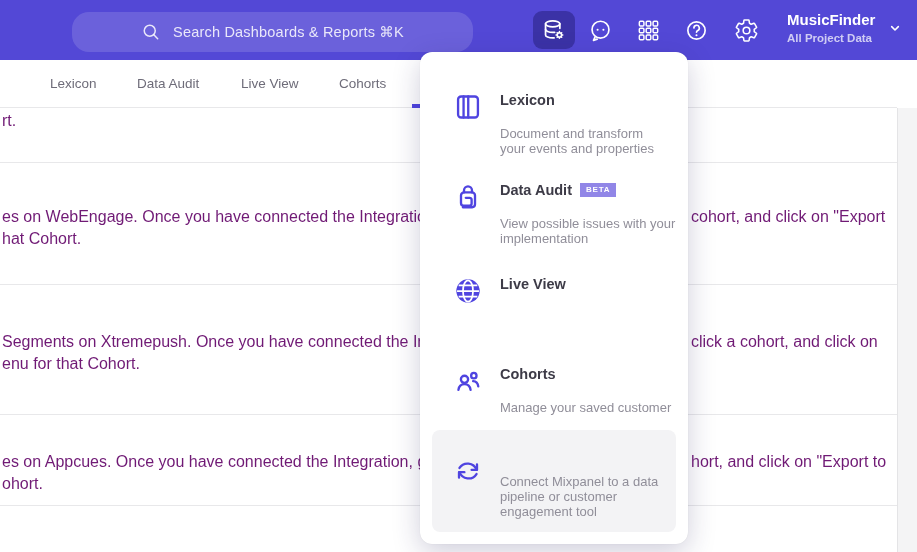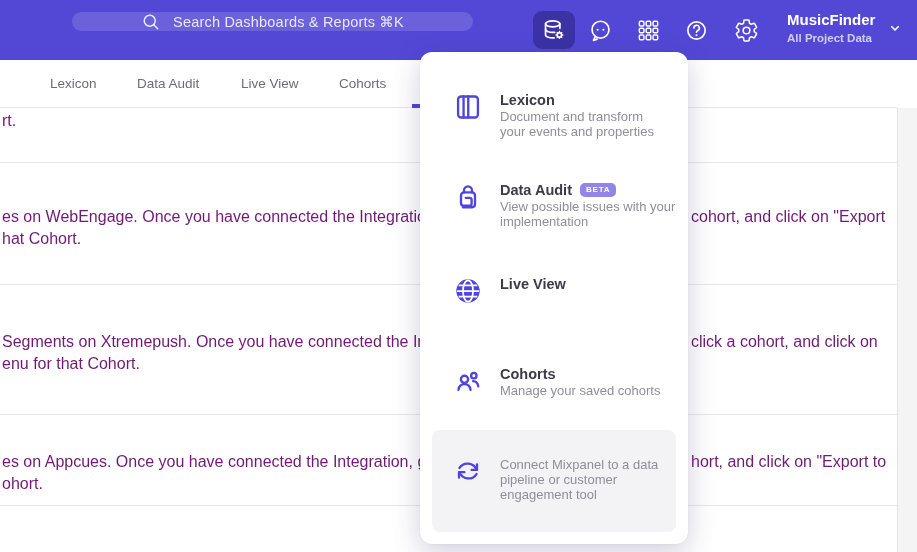--- a/index.html
+++ b/index.html
@@ -7,21 +7,21 @@
   .stage {
     position:relative; width:917px; height:552px; overflow:hidden;
     font-family:"Liberation Sans", sans-serif; background:#fff;
   }
   
   .header {
     position:absolute; left:0; top:0; width:917px; height:60px;
     background:#5348D6; z-index:5;
   }
   .search-pill {
-    position:absolute; left:72px; top:12px; width:401px; height:19px;
+    position:absolute; left:72px; top:12px; width:401px; height:40px;
     background:rgba(255,255,255,0.14); border:none; border-radius:17px;
     display:flex; align-items:center; justify-content:center; gap:12px;
     cursor:pointer; color:rgba(255,255,255,0.85);
   }
   .search-pill span { font-size:14.5px; letter-spacing:0.2px; }
   .hbtn {
     position:absolute; top:10px; width:40px; height:40px; border:none; background:none;
     display:flex; align-items:center; justify-content:center; cursor:pointer;
   }
   .hbtn.tile {
@@ -76,24 +76,24 @@
     font-family:"Liberation Sans", sans-serif;
   }
   .mi .ic { width:28px; height:28px; flex:none; margin-top:5px; }
   .mi .txt { padding-top:4px; }
   .mi .tt {
     font-size:14.5px; font-weight:bold; color:#3D3B47; line-height:16px; white-space:nowrap;
     display:flex; align-items:center; gap:8px;
   }
   .badge {
     display:inline-block; background:#9186E7; color:#fff; font-size:8px; font-weight:bold;
-    letter-spacing:0.8px; padding:3px 6px; border-radius:5px; line-height:8px;
+    letter-spacing:0.8px; padding:3px 6px; border-radius:0; line-height:8px;
   }
   .mi .dd {
-    margin-top:1px; font-size:13px; line-height:15px; color:#908E99; white-space:pre;
+    margin-top:18px; font-size:13px; line-height:15px; color:#908E99; white-space:pre;
   }
 </style>
 </head>
 <body>
 
 <div class="stage">
 
   <header class="header">
     <div class="search-pill">
       <svg width="20" height="20" viewBox="0 0 24 24" fill="none" stroke="rgba(255,255,255,0.85)" stroke-width="1.8" stroke-linecap="round">
@@ -239,21 +239,21 @@
 
     <button class="mi" style="top:310px">
       <svg class="ic" viewBox="0 0 24 24" fill="none" stroke="#4F44E0" stroke-width="2" stroke-linecap="round">
         <circle cx="9" cy="10.6" r="3.1"></circle>
         <path d="M3.8 19.6c.4-3 2.4-4.9 5.2-4.9s4.8 1.9 5.2 4.9"></path>
         <circle cx="17" cy="7.4" r="2.3"></circle>
         <path d="M16.4 12.1c2.5.2 4.1 1.9 4.4 4.5"></path>
       </svg>
       <span class="txt">
         <span class="tt">Cohorts</span>
-        <span class="dd" style="display:block">Manage your saved cohorts</span>
+        <span class="dd" style="display:block">Manage your saved customer</span>
       </span>
     </button>
 
     <button class="mi" style="top:400px">
       <svg class="ic" viewBox="0 0 24 24" fill="none" stroke="#4F44E0" stroke-width="2" stroke-linecap="round" stroke-linejoin="round">
         <path d="M4.7 9.4a8.2 8.2 0 0 1 14.6 1.6"></path>
         <path d="M19.7 6.4v4.6h-4.6"></path>
         <path d="M19.3 14.6A8.2 8.2 0 0 1 4.7 13"></path>
         <path d="M4.3 17.6V13h4.6"></path>
       </svg>

